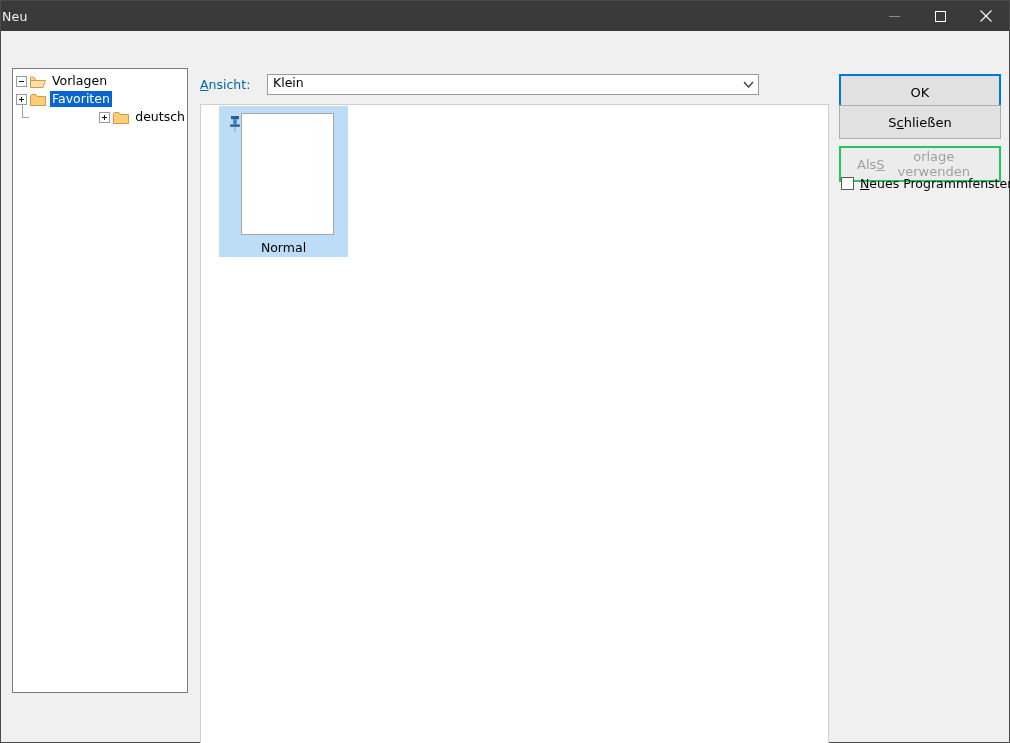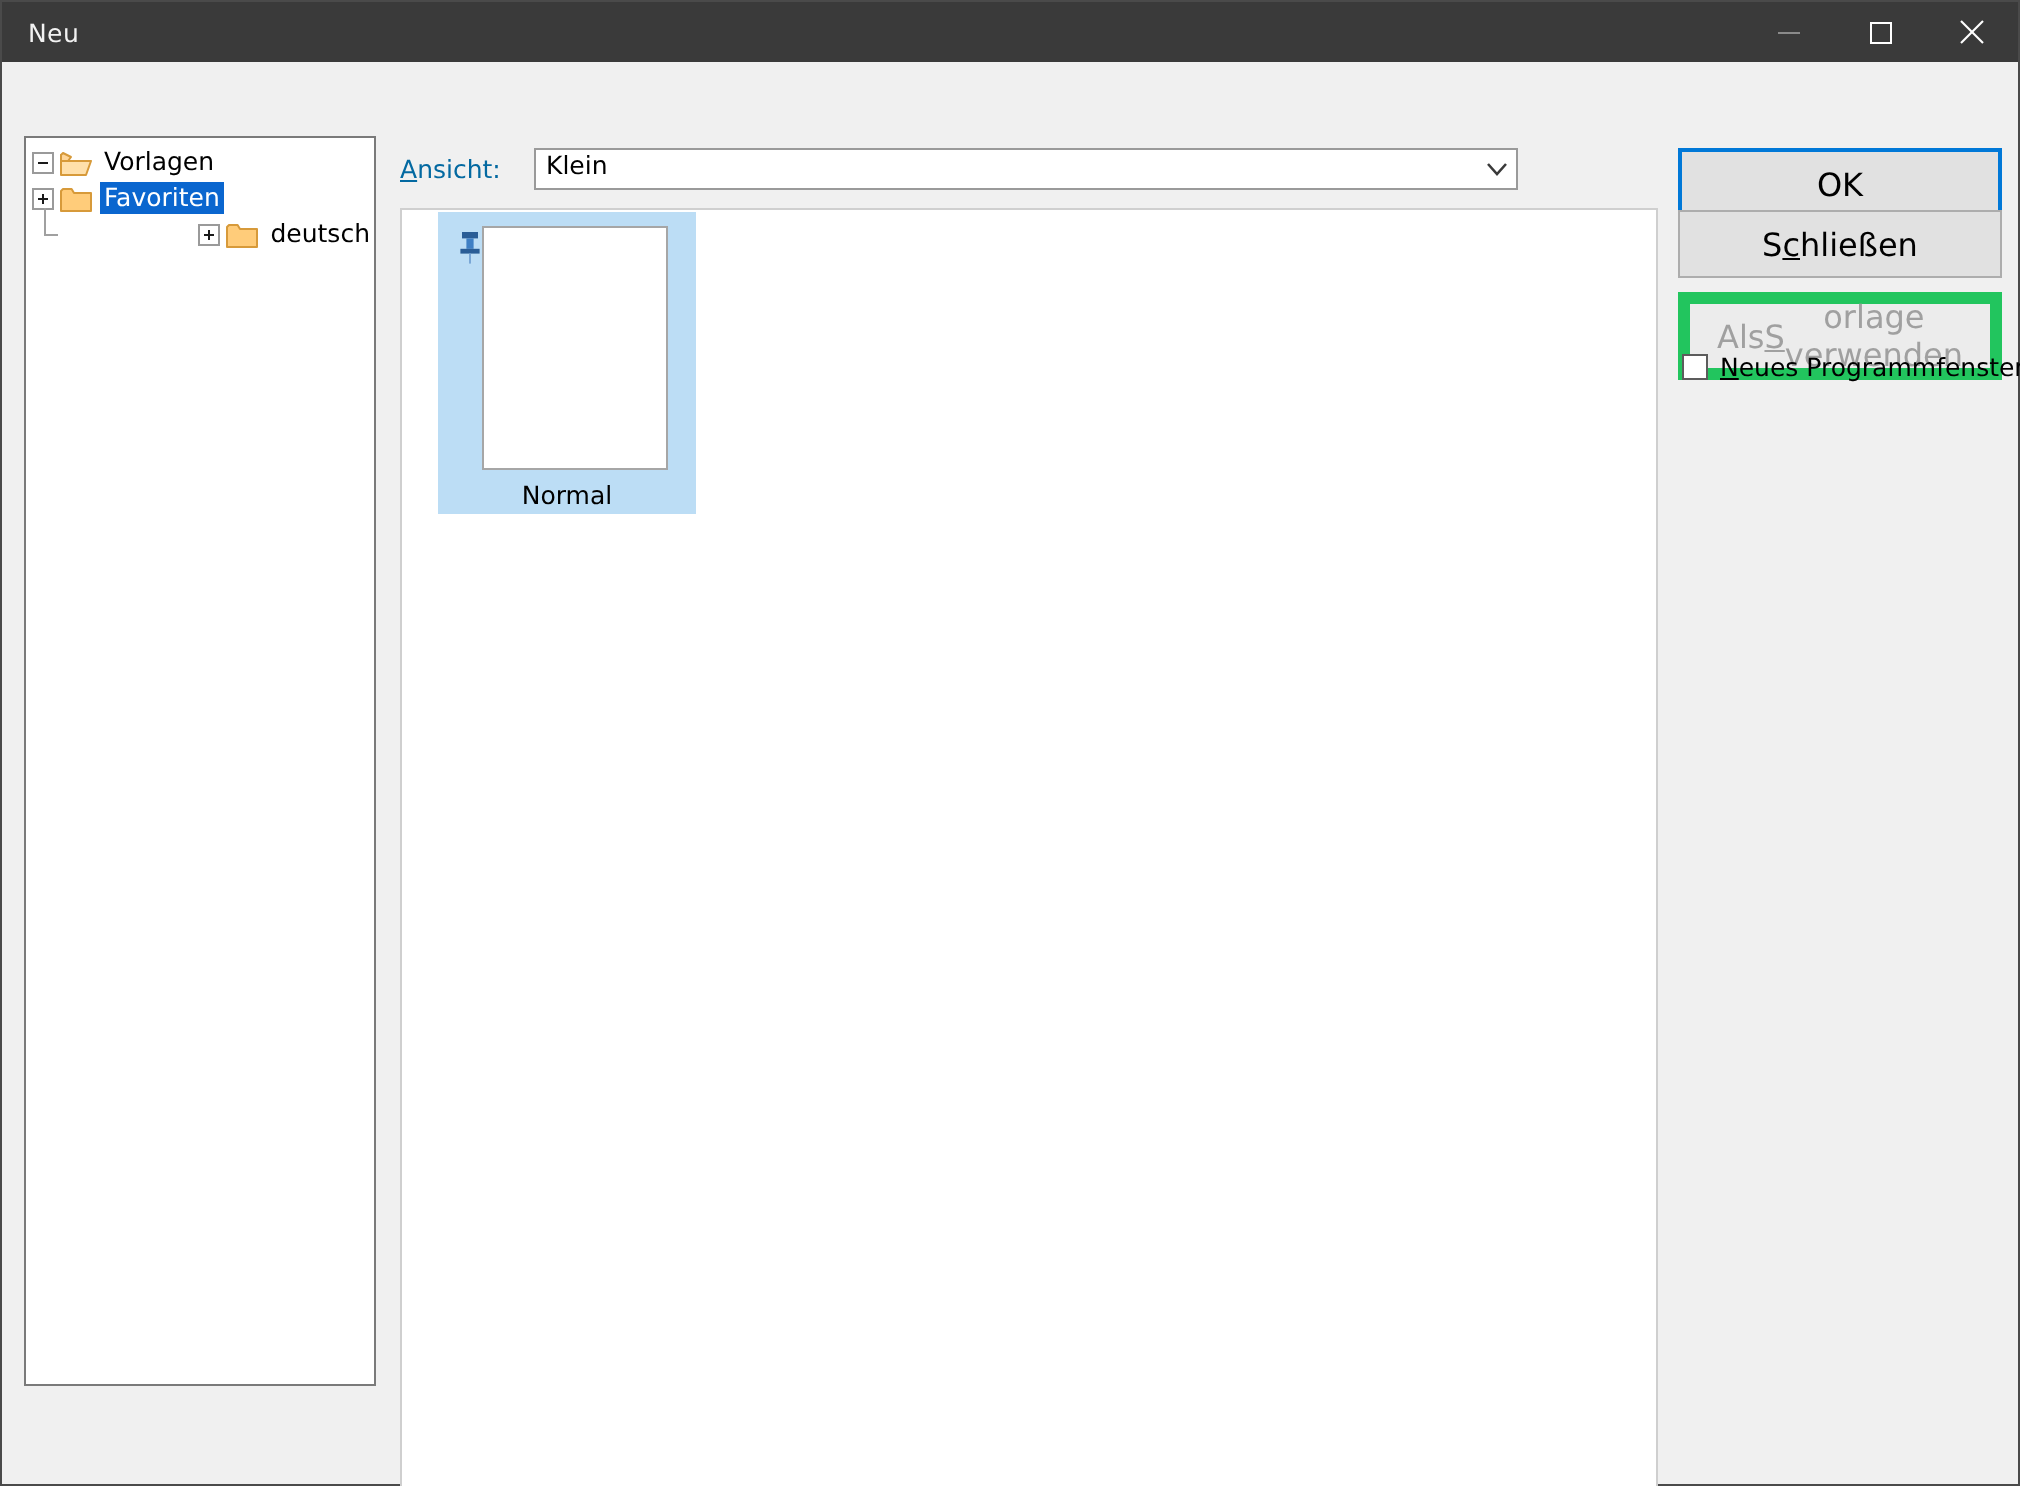--- a/index.html
+++ b/index.html
@@ -33,21 +33,21 @@
     height: 30px;
     background: #3a3a3a;
     color: #ffffff;
     display: flex;
     align-items: center;
     flex: 0 0 auto;
     position: relative;
   }
   .titlebar-text {
     font-size: 12.5px;
-    padding-left: 13px;
+    padding-left: 1px;
     letter-spacing: 0.2px;
     color: #f2f2f2;
     font-family: "DejaVu Sans", "Liberation Sans", sans-serif;
   }
   .titlebar-controls {
     position: absolute;
     right: 0; top: 0;
     height: 30px;
     display: flex;
   }
@@ -233,21 +233,21 @@
     font-size: 12.5px;
     color: #000;
   }
 
   
   .btn {
     position: absolute;
     box-sizing: border-box;
     background: #e1e1e1;
     border: 1px solid #adadad;
-    font-size: 16px;
+    font-size: 13px;
     color: #000;
     display: flex;
     align-items: center;
     justify-content: center;
     font-family: "DejaVu Sans", "Liberation Sans", sans-serif;
     padding: 16px;
   }
   .btn .acc { text-decoration: underline; }
   .btn.primary {
     left: 838px;
@@ -263,21 +263,21 @@
     width: 162px;
     height: 25px;
   }
   .btn.disabled {
     left: 838px;
     top: 115px;
     width: 162px;
     height: 25px;
     color: #a0a0a0;
     background: #ececec;
-    border: 6px solid #22c55e;
+    border: 2px solid #22c55e;
   }
 
   .checkrow {
     position: absolute;
     left: 840px;
     top: 145px;
     display: flex;
     align-items: center;
     font-size: 12.5px;
     white-space: nowrap;

